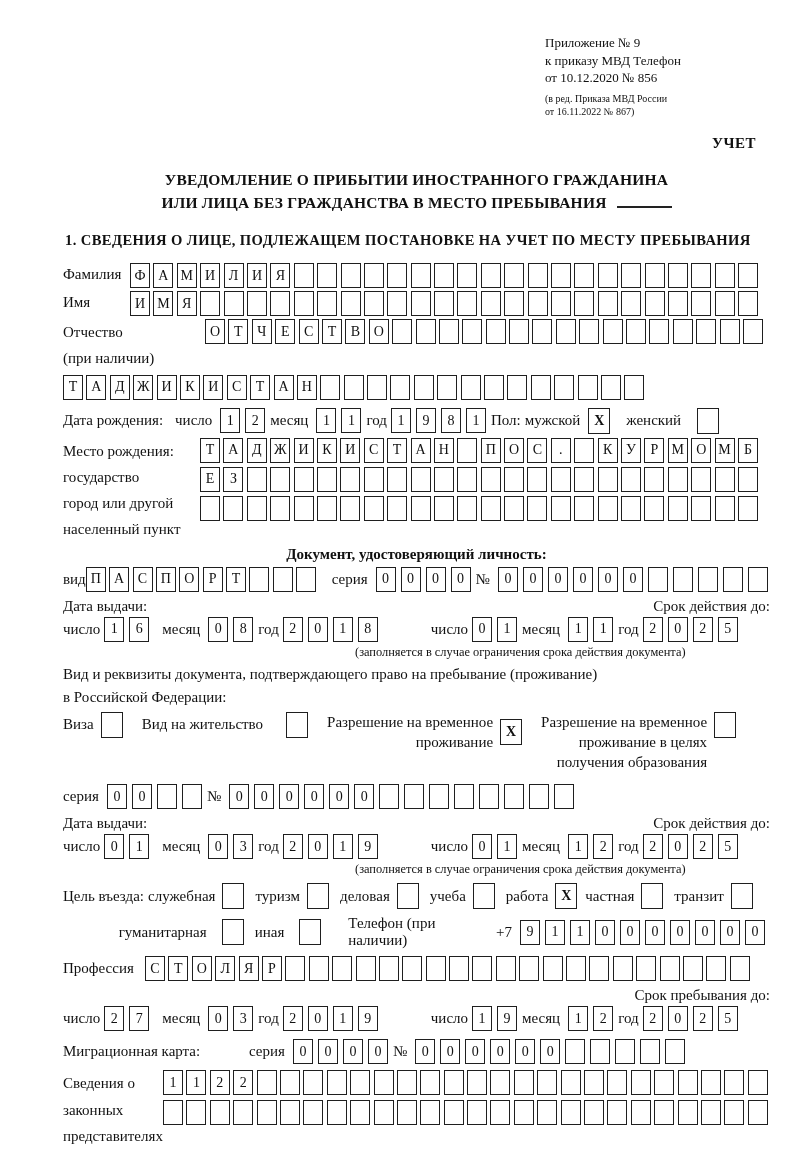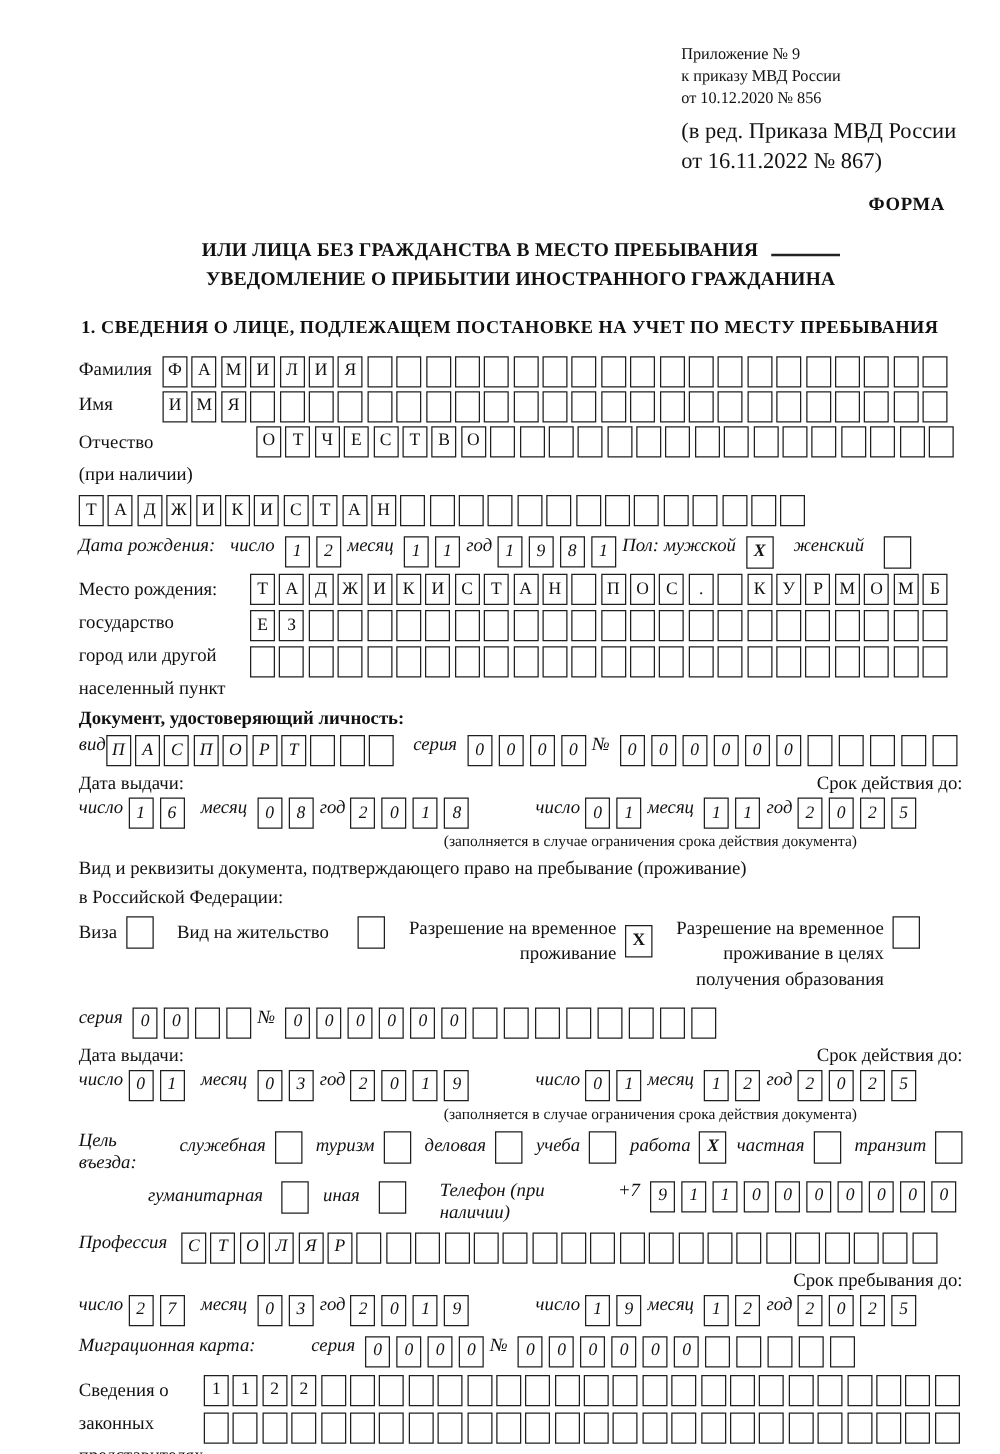--- a/index.html
+++ b/index.html
@@ -5,30 +5,30 @@
   html,body{margin:0;padding:0;background:#ffffff;}
   .page{
     width:800px;min-height:1163px;box-sizing:border-box;
     background:#fff;color:#111;
     font-family:"Liberation Serif","DejaVu Serif",serif;
     font-size:15px;
     padding:34px 30px 20px 63px;
     position:relative;
   }
   .appendix{margin-left:auto;width:225px;font-size:13px;line-height:1.35;}
-  .appendix .ed{margin-top:5px;font-size:18px;}
+  .appendix .ed{margin-top:5px;font-size:10px;}
   .forma{margin-left:auto;width:225px;text-align:right;font-weight:bold;
          font-size:15px;margin-top:16px;padding-right:14px;letter-spacing:.5px;}
   .title{width:100%;text-align:center;font-weight:bold;font-size:15.5px;
          margin-top:16px;line-height:1.5;letter-spacing:.2px;}
   .title .uline{display:inline-block;width:55px;border-bottom:2px solid #222;
                 height:14px;margin-left:10px;}
   .sect{font-weight:bold;font-size:14.6px;margin:18px 0 14px 2px;letter-spacing:.4px;}
   .row{display:flex;align-items:flex-start;margin-bottom:3px;}
-  .row.center{font-style:italic;}
+  .row.center{align-items:center;}
   .lbl{padding-top:3px;flex-shrink:0;}
   .lblcol{flex-shrink:0;line-height:1.75;}
   .cells{display:flex;flex-wrap:nowrap;}
   .cell{
     width:18px;height:23px;border:1.6px solid #1f1f1f;margin-right:3.4px;
     display:flex;align-items:center;justify-content:center;
     font-size:14px;flex-shrink:0;background:#fff;
   }
   .dcells .cell{margin-right:5px;}
   .cbox{
@@ -52,34 +52,34 @@
   .w-birth{width:137px;} .w-vid{width:47px;} .w-prof{width:82px;}
   .w-leg{width:100px;}
 </style>
 </head>
 <body>
 
 <div class="page">
 
   <div class="appendix">
     <div>Приложение № 9</div>
-    <div>к приказу МВД России</div>
+    <div>к приказу МВД Телефон</div>
     <div>от 10.12.2020 № 856</div>
     <div class="ed">
       <div>(в ред. Приказа МВД России</div>
       <div>от 16.11.2022 № 867)</div>
     </div>
   </div>
-  <div class="forma">ФОРМА</div>
+  <div class="forma">УЧЕТ</div>
 
   <div class="title">
+    <div>УВЕДОМЛЕНИЕ О ПРИБЫТИИ ИНОСТРАННОГО ГРАЖДАНИНА</div>
     <div>
       <span>ИЛИ ЛИЦА БЕЗ ГРАЖДАНСТВА В МЕСТО ПРЕБЫВАНИЯ</span><span class="uline"></span>
     </div>
-    <div>УВЕДОМЛЕНИЕ О ПРИБЫТИИ ИНОСТРАННОГО ГРАЖДАНИНА</div>
   </div>
 
   <div class="sect">1. СВЕДЕНИЯ О ЛИЦЕ, ПОДЛЕЖАЩЕМ ПОСТАНОВКЕ НА УЧЕТ ПО МЕСТУ ПРЕБЫВАНИЯ</div>
 
   <div class="row">
     <span class="lbl w-surname">Фамилия</span>
     <span class="cells">
         <span class="cell">Ф</span>
         <span class="cell">А</span>
         <span class="cell">М</span>
@@ -322,21 +322,21 @@
           <span class="cell"></span>
           <span class="cell"></span>
           <span class="cell"></span>
           <span class="cell"></span>
           <span class="cell"></span>
           <span class="cell"></span>
         </div>
     </span>
   </div>
 
-  <div style="font-weight:bold;margin:2px 0 4px 0;">Документ, удостоверяющий личность:</div>
+  <div style="text-align:center;font-weight:bold;margin:2px 0 4px 0;">Документ, удостоверяющий личность:</div>
   <div class="row center">
     <span class="w-vid">вид</span>
     <span class="cells">
         <span class="cell">П</span>
         <span class="cell">А</span>
         <span class="cell">С</span>
         <span class="cell">П</span>
         <span class="cell">О</span>
         <span class="cell">Р</span>
         <span class="cell">Т</span>

